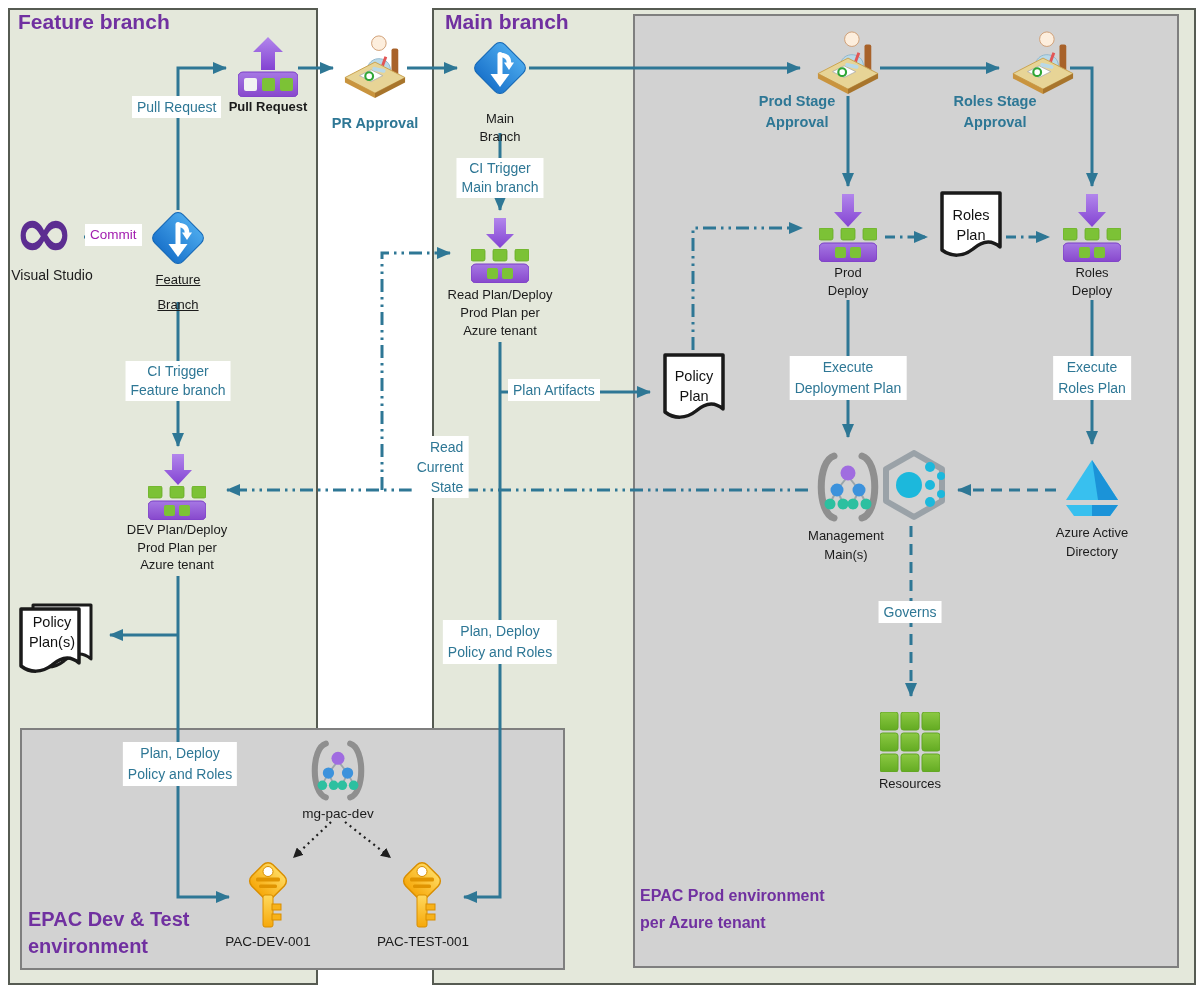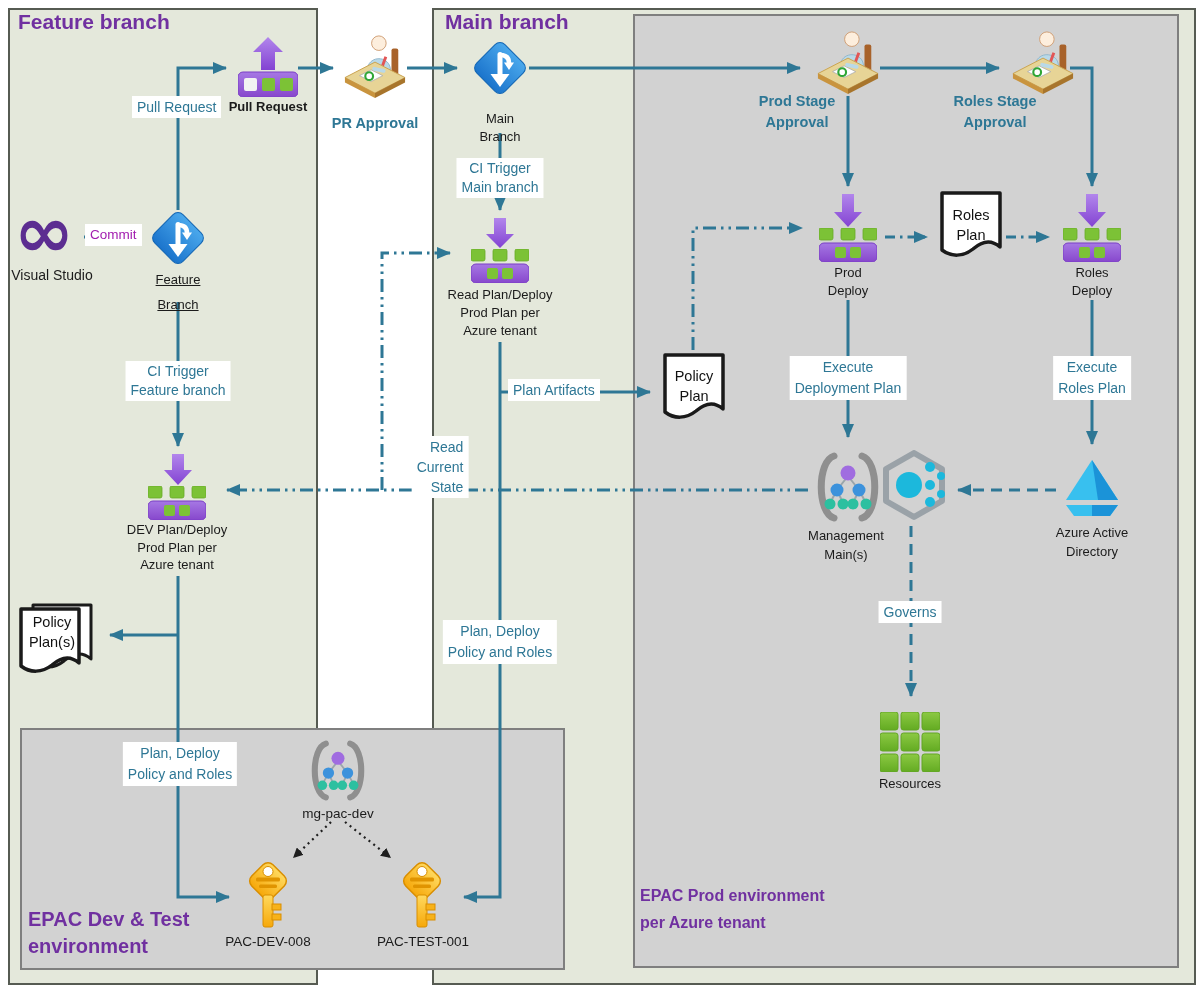--- a/index.html
+++ b/index.html
@@ -306,21 +306,21 @@
   <div class="lbl" style="left:910px;top:775px;">Resources</div>
   <div class="lbl" style="left:52px;top:267px;font-size:14px;">Visual Studio</div>
   <div class="lbl" style="left:178px;top:267px;line-height:25px;text-decoration:underline;">Feature
 Branch</div>
   <div class="lbl" style="left:177px;top:521px;">DEV Plan/Deploy
 Prod Plan per
 Azure tenant</div>
   <div class="doclbl" style="left:52px;top:612px;">Policy
 Plan(s)</div>
   <div class="lbl" style="left:338px;top:805px;font-size:13.5px;">mg-pac-dev</div>
-  <div class="lbl" style="left:268px;top:933px;font-size:13.5px;">PAC-DEV-008</div>
+  <div class="lbl" style="left:268px;top:933px;font-size:13.5px;">PAC-DEV-001</div>
   <div class="lbl" style="left:423px;top:933px;font-size:13.5px;">PAC-TEST-001</div>
 
   <div class="elbl left" style="left:132px;top:96px;">Pull Request</div>
   <div class="elbl left" style="left:85px;top:224px;color:#a21caf;font-size:13.5px;">Commit</div>
   <div class="elbl" style="left:500px;top:158px;line-height:19px;">CI Trigger
 Main branch</div>
   <div class="elbl" style="left:178px;top:361px;line-height:19px;">CI Trigger
 Feature branch</div>
   <div class="elbl left" style="left:508px;top:379px;">Plan Artifacts</div>
   <div class="elbl" style="left:440px;top:436px;text-align:right;">Read

